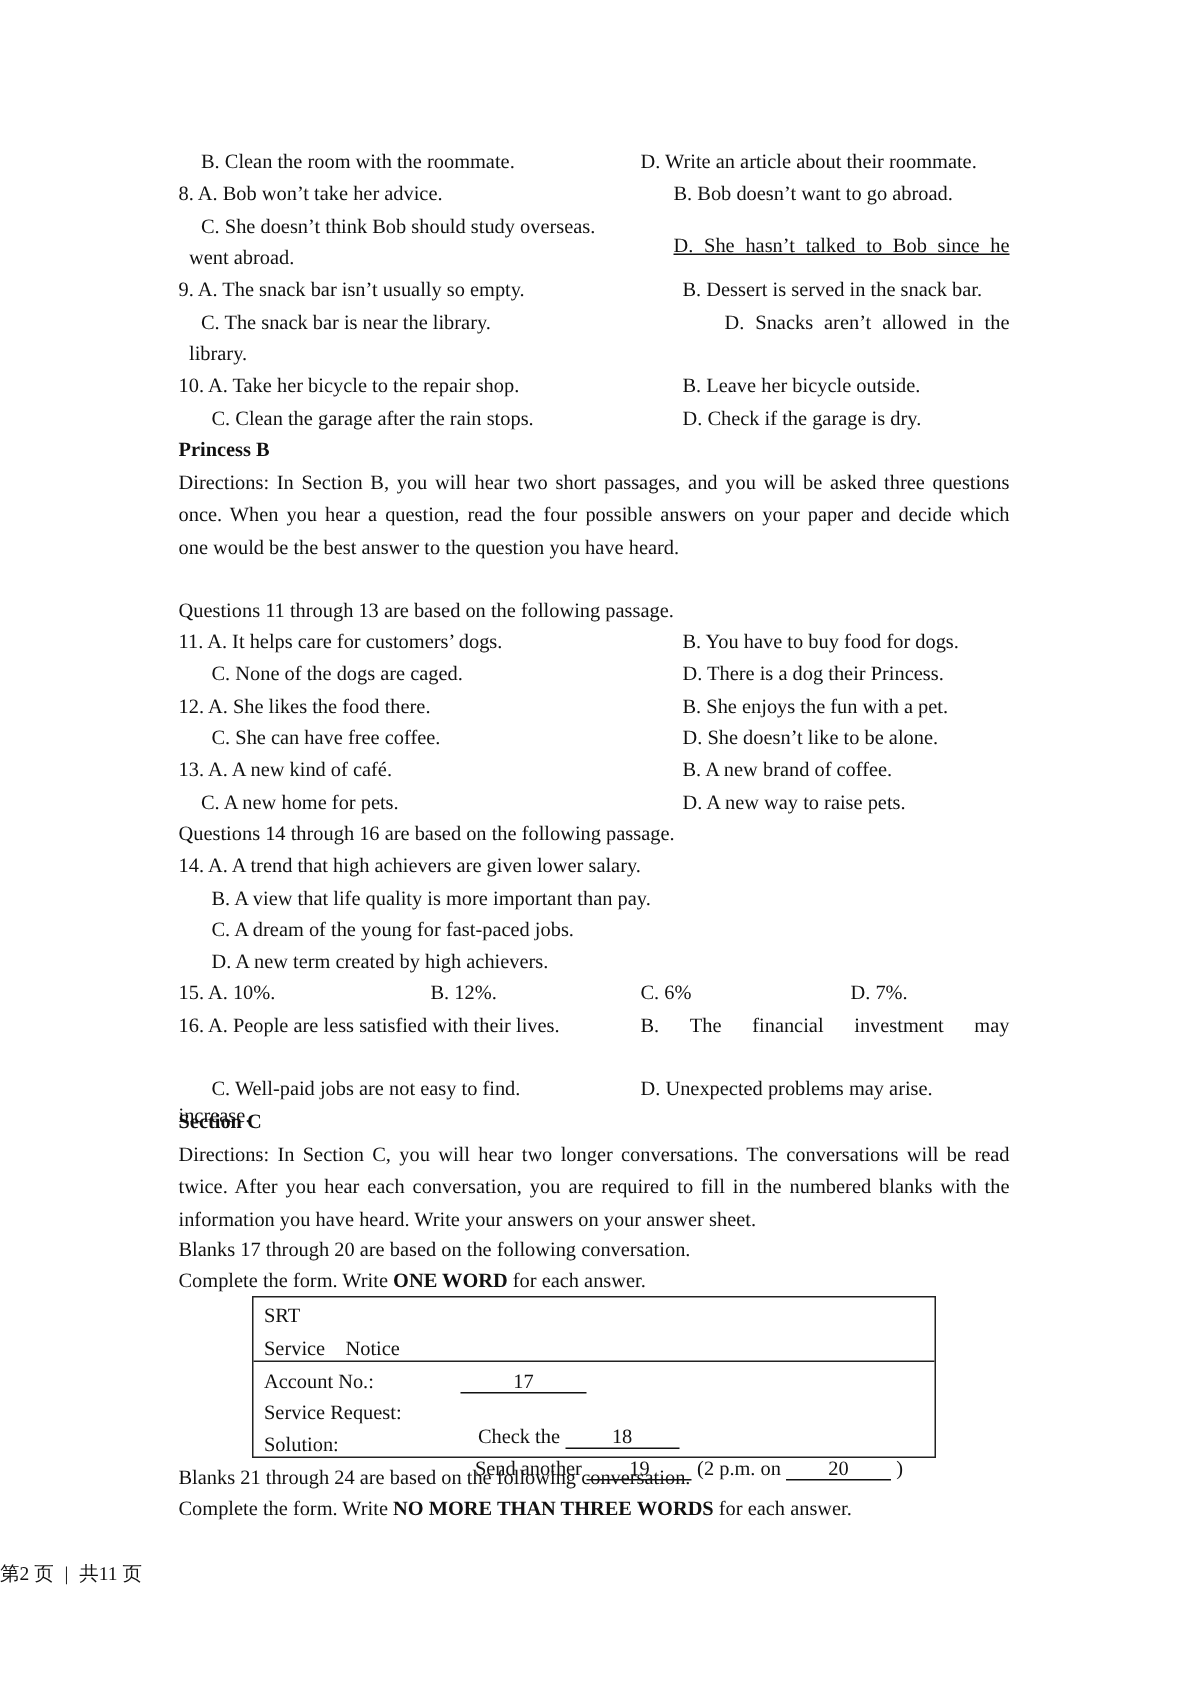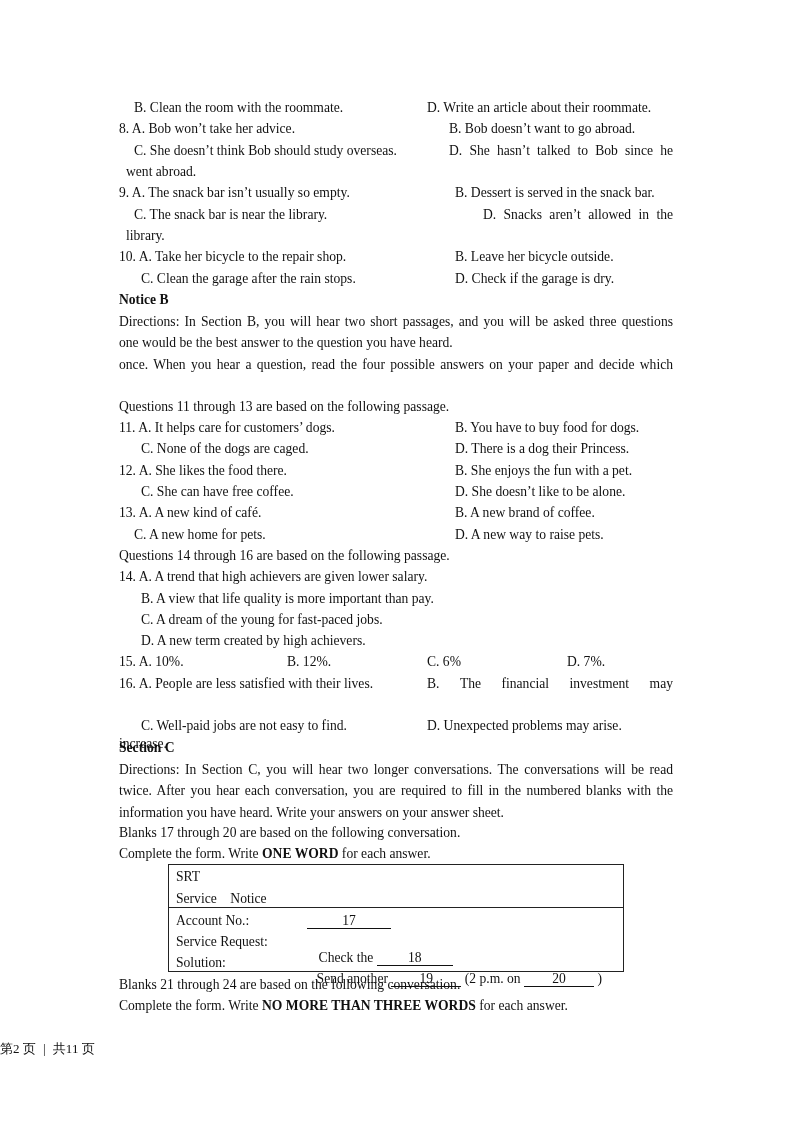--- a/index.html
+++ b/index.html
@@ -23,39 +23,39 @@
 </style>
 </head>
 <body>
 
 <div class="line" style="left:134px;top:100px;">B. Clean the room with the roommate.</div>
 <div class="line" style="left:427px;top:100px;">D. Write an article about their roommate.</div>
 
 <div class="line" style="left:119px;top:121px;">8. A. Bob won’t take her advice.</div>
 <div class="line" style="left:449px;top:121px;">B. Bob doesn’t want to go abroad.</div>
 <div class="line" style="left:134px;top:143px;">C. She doesn’t think Bob should study overseas.</div>
-<div class="line" style="left:449px;top:143px;width:224px;text-align:justify;text-align-last:justify;">D. She hasn’t talked to Bob since he</div>
+<div class="line" style="left:449px;top:156px;width:224px;text-align:justify;text-align-last:justify;text-decoration:underline;">D. She hasn’t talked to Bob since he</div>
 <div class="line" style="left:126px;top:164px;">went abroad.</div>
 
 <div class="line" style="left:119px;top:185px;">9. A. The snack bar isn’t usually so empty.</div>
 <div class="line" style="left:455px;top:185px;">B. Dessert is served in the snack bar.</div>
 <div class="line" style="left:134px;top:207px;">C. The snack bar is near the library.</div>
 <div class="line" style="left:483px;top:207px;width:190px;text-align:justify;text-align-last:justify;">D. Snacks aren’t allowed in the</div>
 <div class="line" style="left:126px;top:228px;">library.</div>
 
 <div class="line" style="left:119px;top:249px;">10. A. Take her bicycle to the repair shop.</div>
 <div class="line" style="left:455px;top:249px;">B. Leave her bicycle outside.</div>
 <div class="line" style="left:141px;top:271px;">C. Clean the garage after the rain stops.</div>
 <div class="line" style="left:455px;top:271px;">D. Check if the garage is dry.</div>
 
-<div class="line b" style="left:119px;top:292px;">Notice B</div>
+<div class="line b" style="left:119px;top:292px;">Princess B</div>
 <div class="justify" style="top:311px;">
   <span class="row">Directions: In Section B, you will hear two short passages, and you will be asked three questions</span>
+  <span class="row">once. When you hear a question, read the four possible answers on your paper and decide which</span>
   <span class="row last">one would be the best answer to the question you have heard.</span>
-  <span class="row">once. When you hear a question, read the four possible answers on your paper and decide which</span>
 </div>
 <div class="line" style="left:119px;top:399px;">Questions 11 through 13 are based on the following passage.</div>
 
 <div class="line" style="left:119px;top:420px;">11. A. It helps care for customers’ dogs.</div>
 <div class="line" style="left:455px;top:420px;">B. You have to buy food for dogs.</div>
 <div class="line" style="left:141px;top:441px;">C. None of the dogs are caged.</div>
 <div class="line" style="left:455px;top:441px;">D. There is a dog their Princess.</div>
 
 <div class="line" style="left:119px;top:463px;">12. A. She likes the food there.</div>
 <div class="line" style="left:455px;top:463px;">B. She enjoys the fun with a pet.</div>

